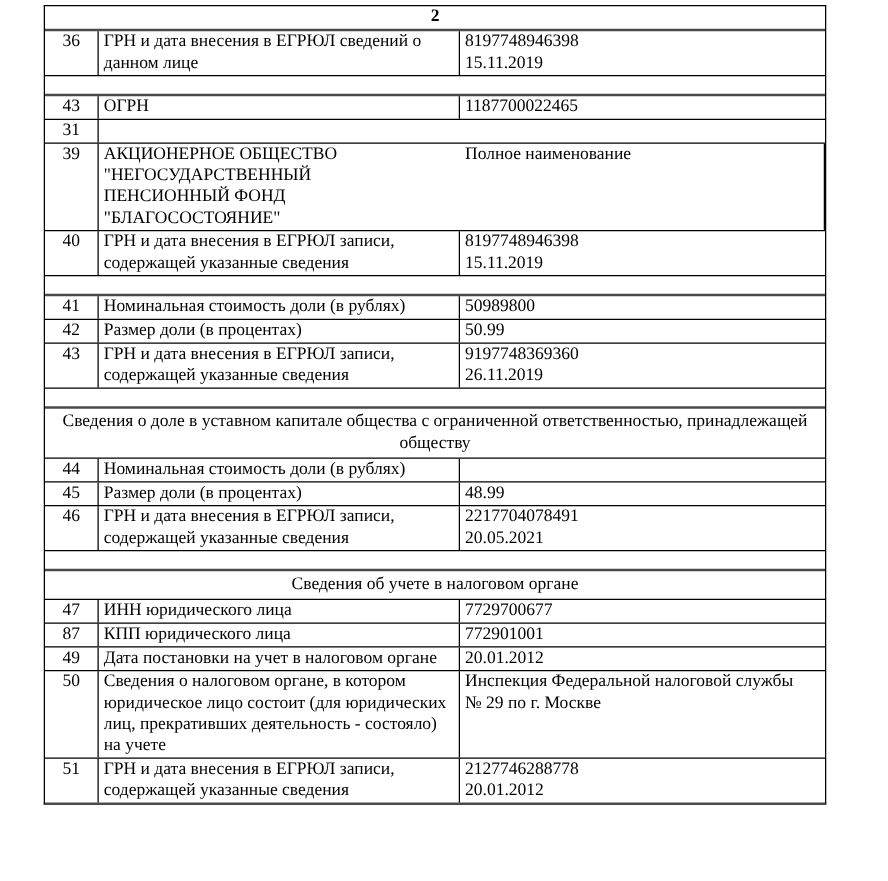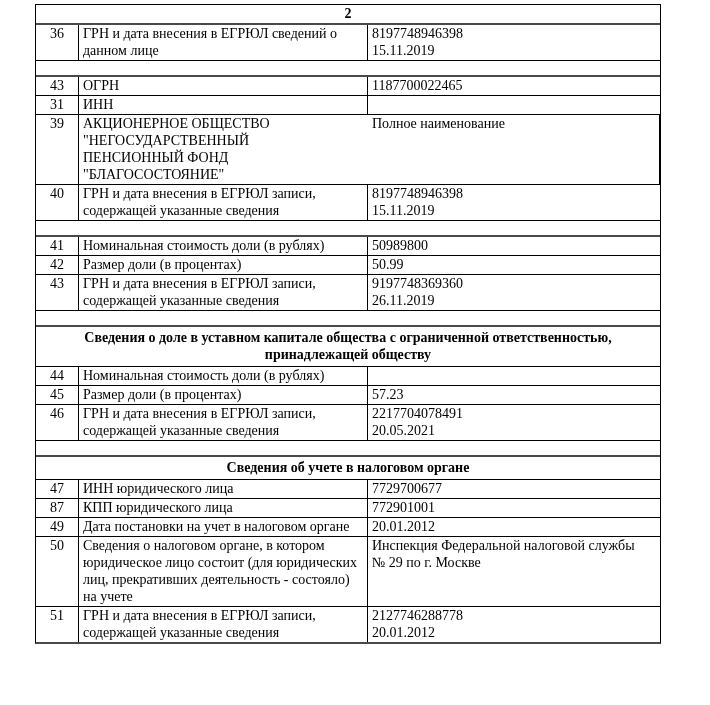--- a/index.html
+++ b/index.html
@@ -39,21 +39,21 @@
     border-bottom: 2px solid var(--thick, #4a4a4a);
   }
 
   .separator-row {
     height: 16px;
     border-bottom: 2px solid var(--thick, #4a4a4a);
   }
 
   .section-row {
     text-align: center;
-    font-weight: bold;
+    font-weight: normal;
     padding: 2px 6px 3px 6px;
   }
 
   .field-row {
     display: grid;
     grid-template-columns: 43px 289px 1fr;
     align-items: stretch;
     font-family: Liberation Serif, serif;
   }
 
@@ -82,21 +82,20 @@
 15.11.2019</div>
       </div>
       <div class="row separator-row"></div>
       <div class="row field-row">
         <div class="cell cell-num">43</div>
         <div class="cell cell-label">ОГРН</div>
         <div class="cell cell-value">1187700022465</div>
       </div>
       <div class="row field-row">
         <div class="cell cell-num">31</div>
-        <div class="cell cell-label">ИНН</div>
       </div>
       <div class="row field-row">
         <div class="cell cell-num">39</div>
         <div class="cell cell-value">АКЦИОНЕРНОЕ ОБЩЕСТВО
 "НЕГОСУДАРСТВЕННЫЙ
 ПЕНСИОННЫЙ ФОНД
 "БЛАГОСОСТОЯНИЕ"</div>
         <div class="cell cell-label">Полное наименование</div>
       </div>
       <div class="row field-row">
@@ -124,21 +123,21 @@
       </div>
       <div class="row separator-row"></div>
       <div class="row section-row">Сведения о доле в уставном капитале общества с ограниченной ответственностью, принадлежащей обществу</div>
       <div class="row field-row">
         <div class="cell cell-num">44</div>
         <div class="cell cell-label">Номинальная стоимость доли (в рублях)</div>
       </div>
       <div class="row field-row">
         <div class="cell cell-num">45</div>
         <div class="cell cell-label">Размер доли (в процентах)</div>
-        <div class="cell cell-value">57.23</div>
+        <div class="cell cell-value">48.99</div>
       </div>
       <div class="row field-row">
         <div class="cell cell-num">46</div>
         <div class="cell cell-label">ГРН и дата внесения в ЕГРЮЛ записи, содержащей указанные сведения</div>
         <div class="cell cell-value">2217704078491
 20.05.2021</div>
       </div>
       <div class="row separator-row"></div>
       <div class="row section-row">Сведения об учете в налоговом органе</div>
       <div class="row field-row">

